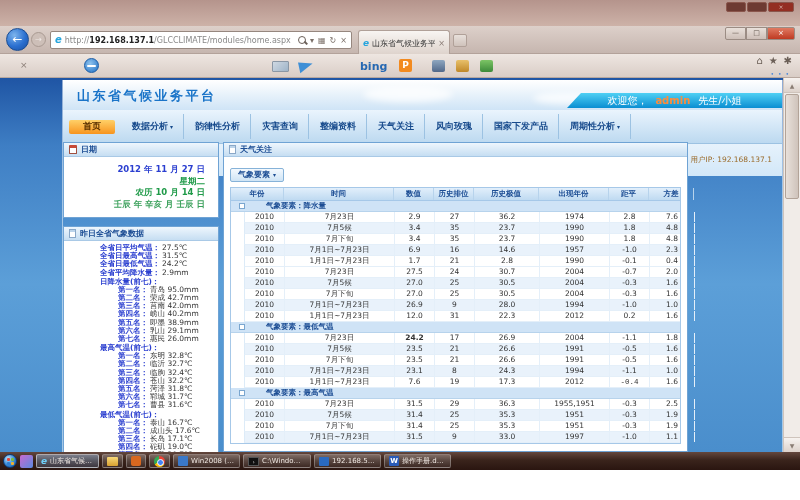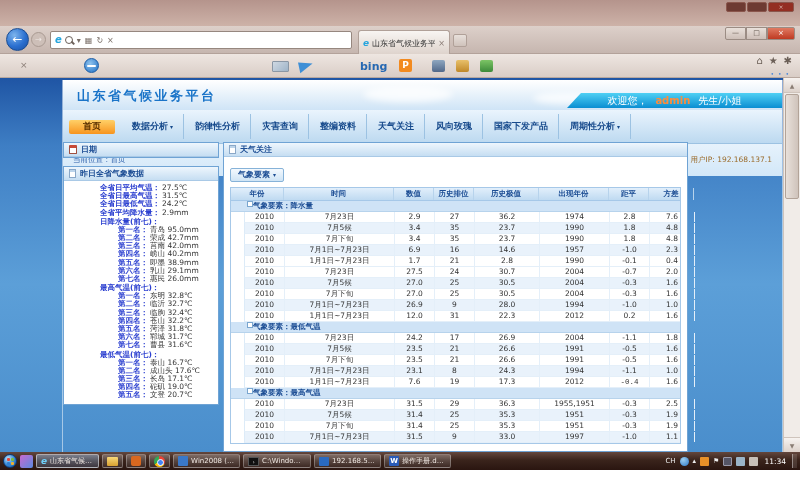--- a/index.html
+++ b/index.html
@@ -110,22 +110,22 @@
   
   .main-panel{position:absolute;left:160px;top:0;width:465px;min-height:310px;background:#fff;border:1px solid #6fa3d4}
   .main-body{padding:5px 6px 0 6px}
   .filter-btn{display:inline-flex;align-items:center;gap:3px;height:14px;padding:0 7px;
     background:linear-gradient(180deg,#f4f9fe,#cfe4f5);border:1px solid #86b2d8;border-radius:2px;
     font-size:8px;font-weight:bold;color:#1c4d94;margin-bottom:5px}
   .grid{border:1px solid #a6c8e8}
   .grid-header{display:flex;height:13px;background:linear-gradient(180deg,#e2effb,#bfdaf1);border-bottom:1px solid #a6c8e8}
   .hcell{font-size:7.5px;font-weight:bold;color:#1c4d94;text-align:center;line-height:12px;
     border-right:1px solid #b7d3ec;overflow:hidden;flex:none}
-  .group-row{display:flex;align-items:flex-start;height:11px;background:#cfe3f6;border-bottom:1px solid #b7d3ec;
-    padding-left:16px;gap:0}
+  .group-row{display:flex;align-items:center;height:11px;background:#cfe3f6;border-bottom:1px solid #b7d3ec;
+    padding-left:8px;gap:21px}
   .gcheck{width:6px;height:6px;background:#fff;border:1px solid #7aa6cf;flex:none}
   .gtitle{font-size:7.5px;font-weight:bold;color:#1c4d94;white-space:nowrap}
   .data-row{display:flex;height:11px;margin-left:13px;border-left:1px solid #dcebf8;border-bottom:1px solid #e4eff9;background:#fff}
   .data-row.alt{background:#e9f2fb}
   .cell{font-size:7.5px;color:#333;text-align:center;line-height:10px;border-right:1px solid #e4eff9;overflow:hidden;flex:none}
 
   
   .page-scrollbar{position:absolute;right:0;top:0;width:17px;height:100%;background:#f1ece8;border-left:1px solid #cfc4bc}
   .sb-arrow{height:15px;font-size:6px;color:#8a7d74;text-align:center;line-height:15px;
     background:linear-gradient(180deg,#f7f3f0,#ddd2cb);border-bottom:1px solid #cfc4bc}
@@ -179,20 +179,21 @@
       <span class="bg-btn"></span>
       <span class="bg-btn close">×</span>
     </div>
   </div>
 
   <div class="browser-top">
     <div class="back-btn">←</div>
     <div class="fwd-btn">→</div>
     <div class="address-bar">
       <span class="ie-e">e</span>
+      <span class="url"><span>http://</span><b>192.168.137.1</b><span>/GLCCLIMATE/modules/home.aspx</span></span>
       <span class="addr-icons">
         <span class="mag"></span>
         <span>▾</span>
         <span>▦</span>
         <span>↻</span>
         <span>×</span>
       </span>
     </div>
     <div class="tab">
       <span class="ie-e">e</span>
@@ -275,20 +276,26 @@
           <span>用户IP: 192.168.137.1</span>
         </span>
       </div>
       <div class="body-row">
         <div class="sidebar">
           <div class="panel">
             <div class="panel-head">
               <span class="cal-icon"></span>
               <span>日期</span>
             </div>
+            <div class="date-body">
+              <div class="date-l1">2012 年 11 月 27 日</div>
+              <div class="date-l2">星期二</div>
+              <div class="date-l3">农历 10 月 14 日</div>
+              <div class="date-l4">壬辰 年 辛亥 月 壬辰 日</div>
+            </div>
           </div>
           <div class="panel">
             <div class="panel-head">
               <span class="doc-icon"></span>
               <span>昨日全省气象数据</span>
             </div>
             <div class="weather-body">
                 <div class="stat-line">
                   <span class="stat-label">全省日平均气温：</span>
                   <span class="stat-value">27.5℃</span>
@@ -512,21 +519,21 @@
                   <span class="cell" style="width: 40px;">0.2</span>
                   <span class="cell" style="width: 45px;">1.6</span>
                 </div>
                 <div class="group-row">
                   <span class="gcheck"></span>
                   <span class="gtitle">气象要素：最低气温</span>
                 </div>
                 <div class="data-row">
                   <span class="cell" style="width: 40px;">2010</span>
                   <span class="cell" style="width: 110px;">7月23日</span>
-                  <span class="cell" style="width: 40px;">24.2</span>
+                  <span class="cell" style="width: 40px; font-weight: bold;">24.2</span>
                   <span class="cell" style="width: 40px;">17</span>
                   <span class="cell" style="width: 65px;">26.9</span>
                   <span class="cell" style="width: 70px;">2004</span>
                   <span class="cell" style="width: 40px;">-1.1</span>
                   <span class="cell" style="width: 45px;">1.8</span>
                 </div>
                 <div class="data-row alt">
                   <span class="cell" style="width: 40px;">2010</span>
                   <span class="cell" style="width: 110px;">7月5候</span>
                   <span class="cell" style="width: 40px;">23.5</span>
@@ -656,30 +663,16 @@
         </span>
         <span class="tb-btn">
           <span class="k-rdp"></span>
           <span class="lbl">192.168.58.99...</span>
         </span>
         <span class="tb-btn">
           <span class="k-word">W</span>
           <span class="lbl">操作手册.docx ...</span>
         </span>
       </span>
-    <span class="tray">
-      <span id="tray-items" style="display:flex;gap:4px;align-items:center">
-          <span class="tray-item">CH</span>
-          <span class="ti-msn"></span>
-          <span class="tray-item">▴</span>
-          <span class="ti-box ti-upload"></span>
-          <span class="tray-item">⚑</span>
-          <span class="ti-box ti-display"></span>
-          <span class="ti-box ti-network"></span>
-          <span class="ti-box ti-volume"></span>
-        </span>
-      <span class="clock">11:34</span>
-      <span class="peek"></span>
-    </span>
   </div>
 
   <div class="bottom-strip"></div>
 </div>
 
 </body></html>

